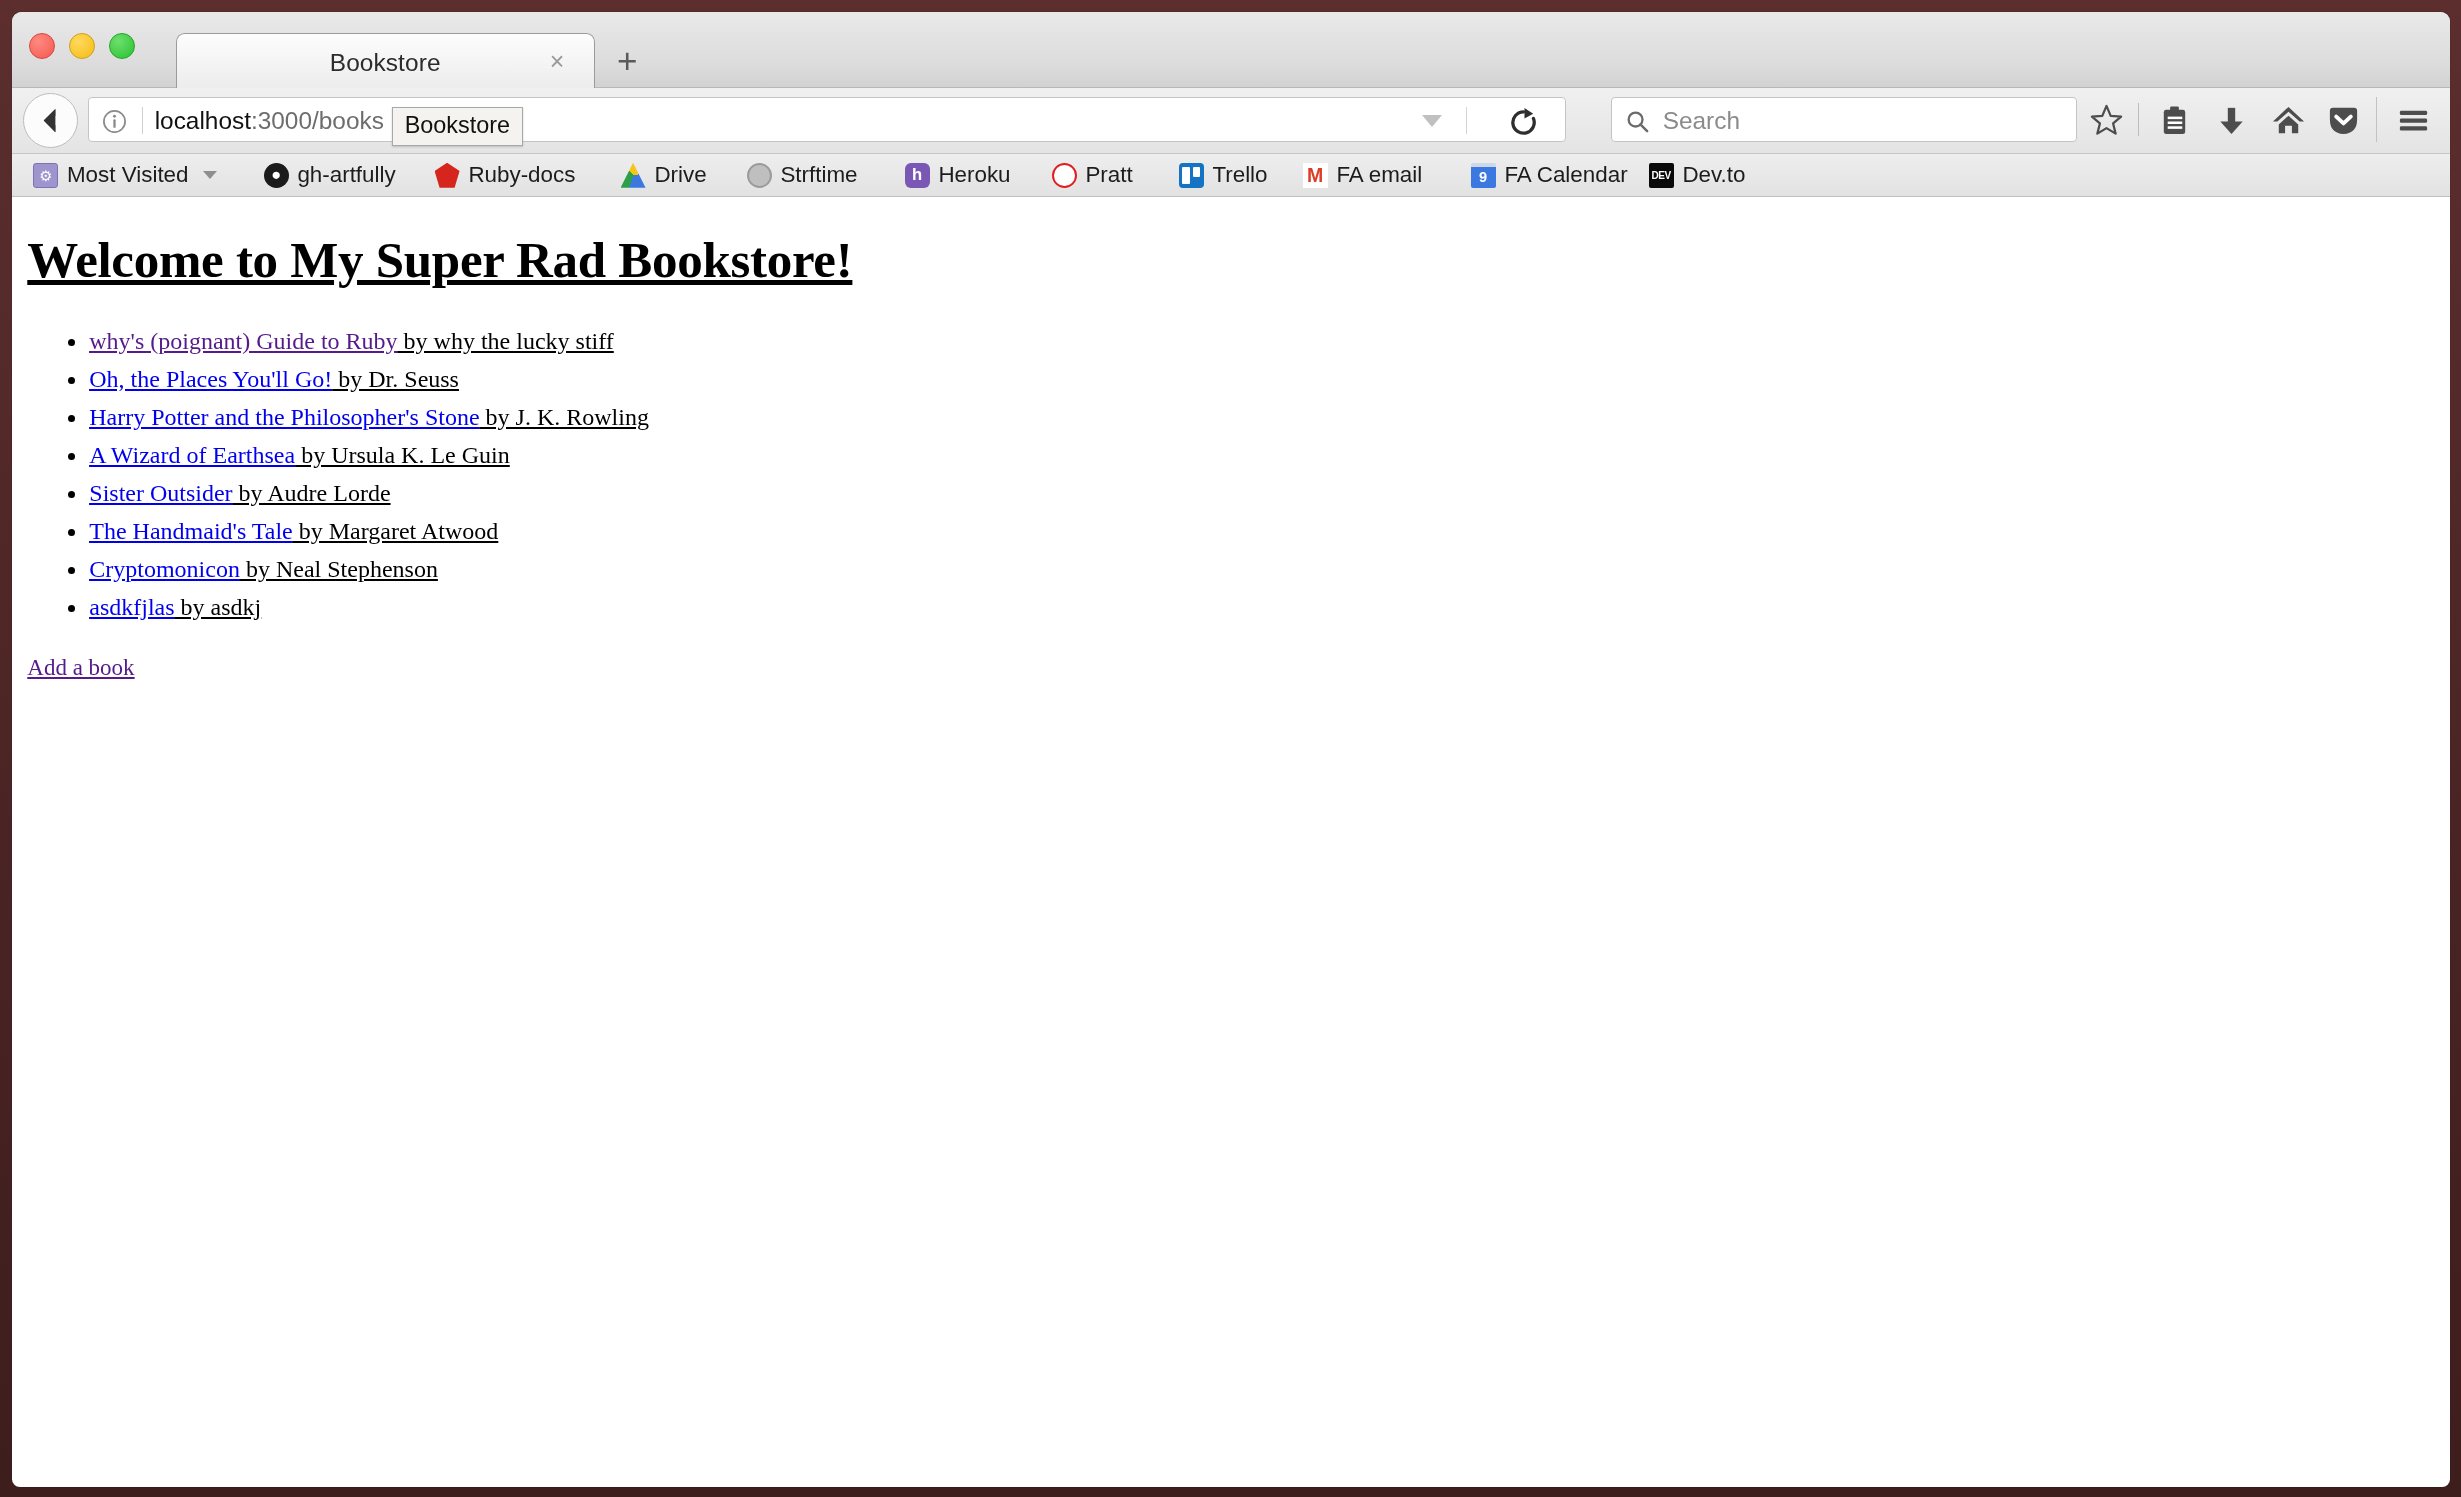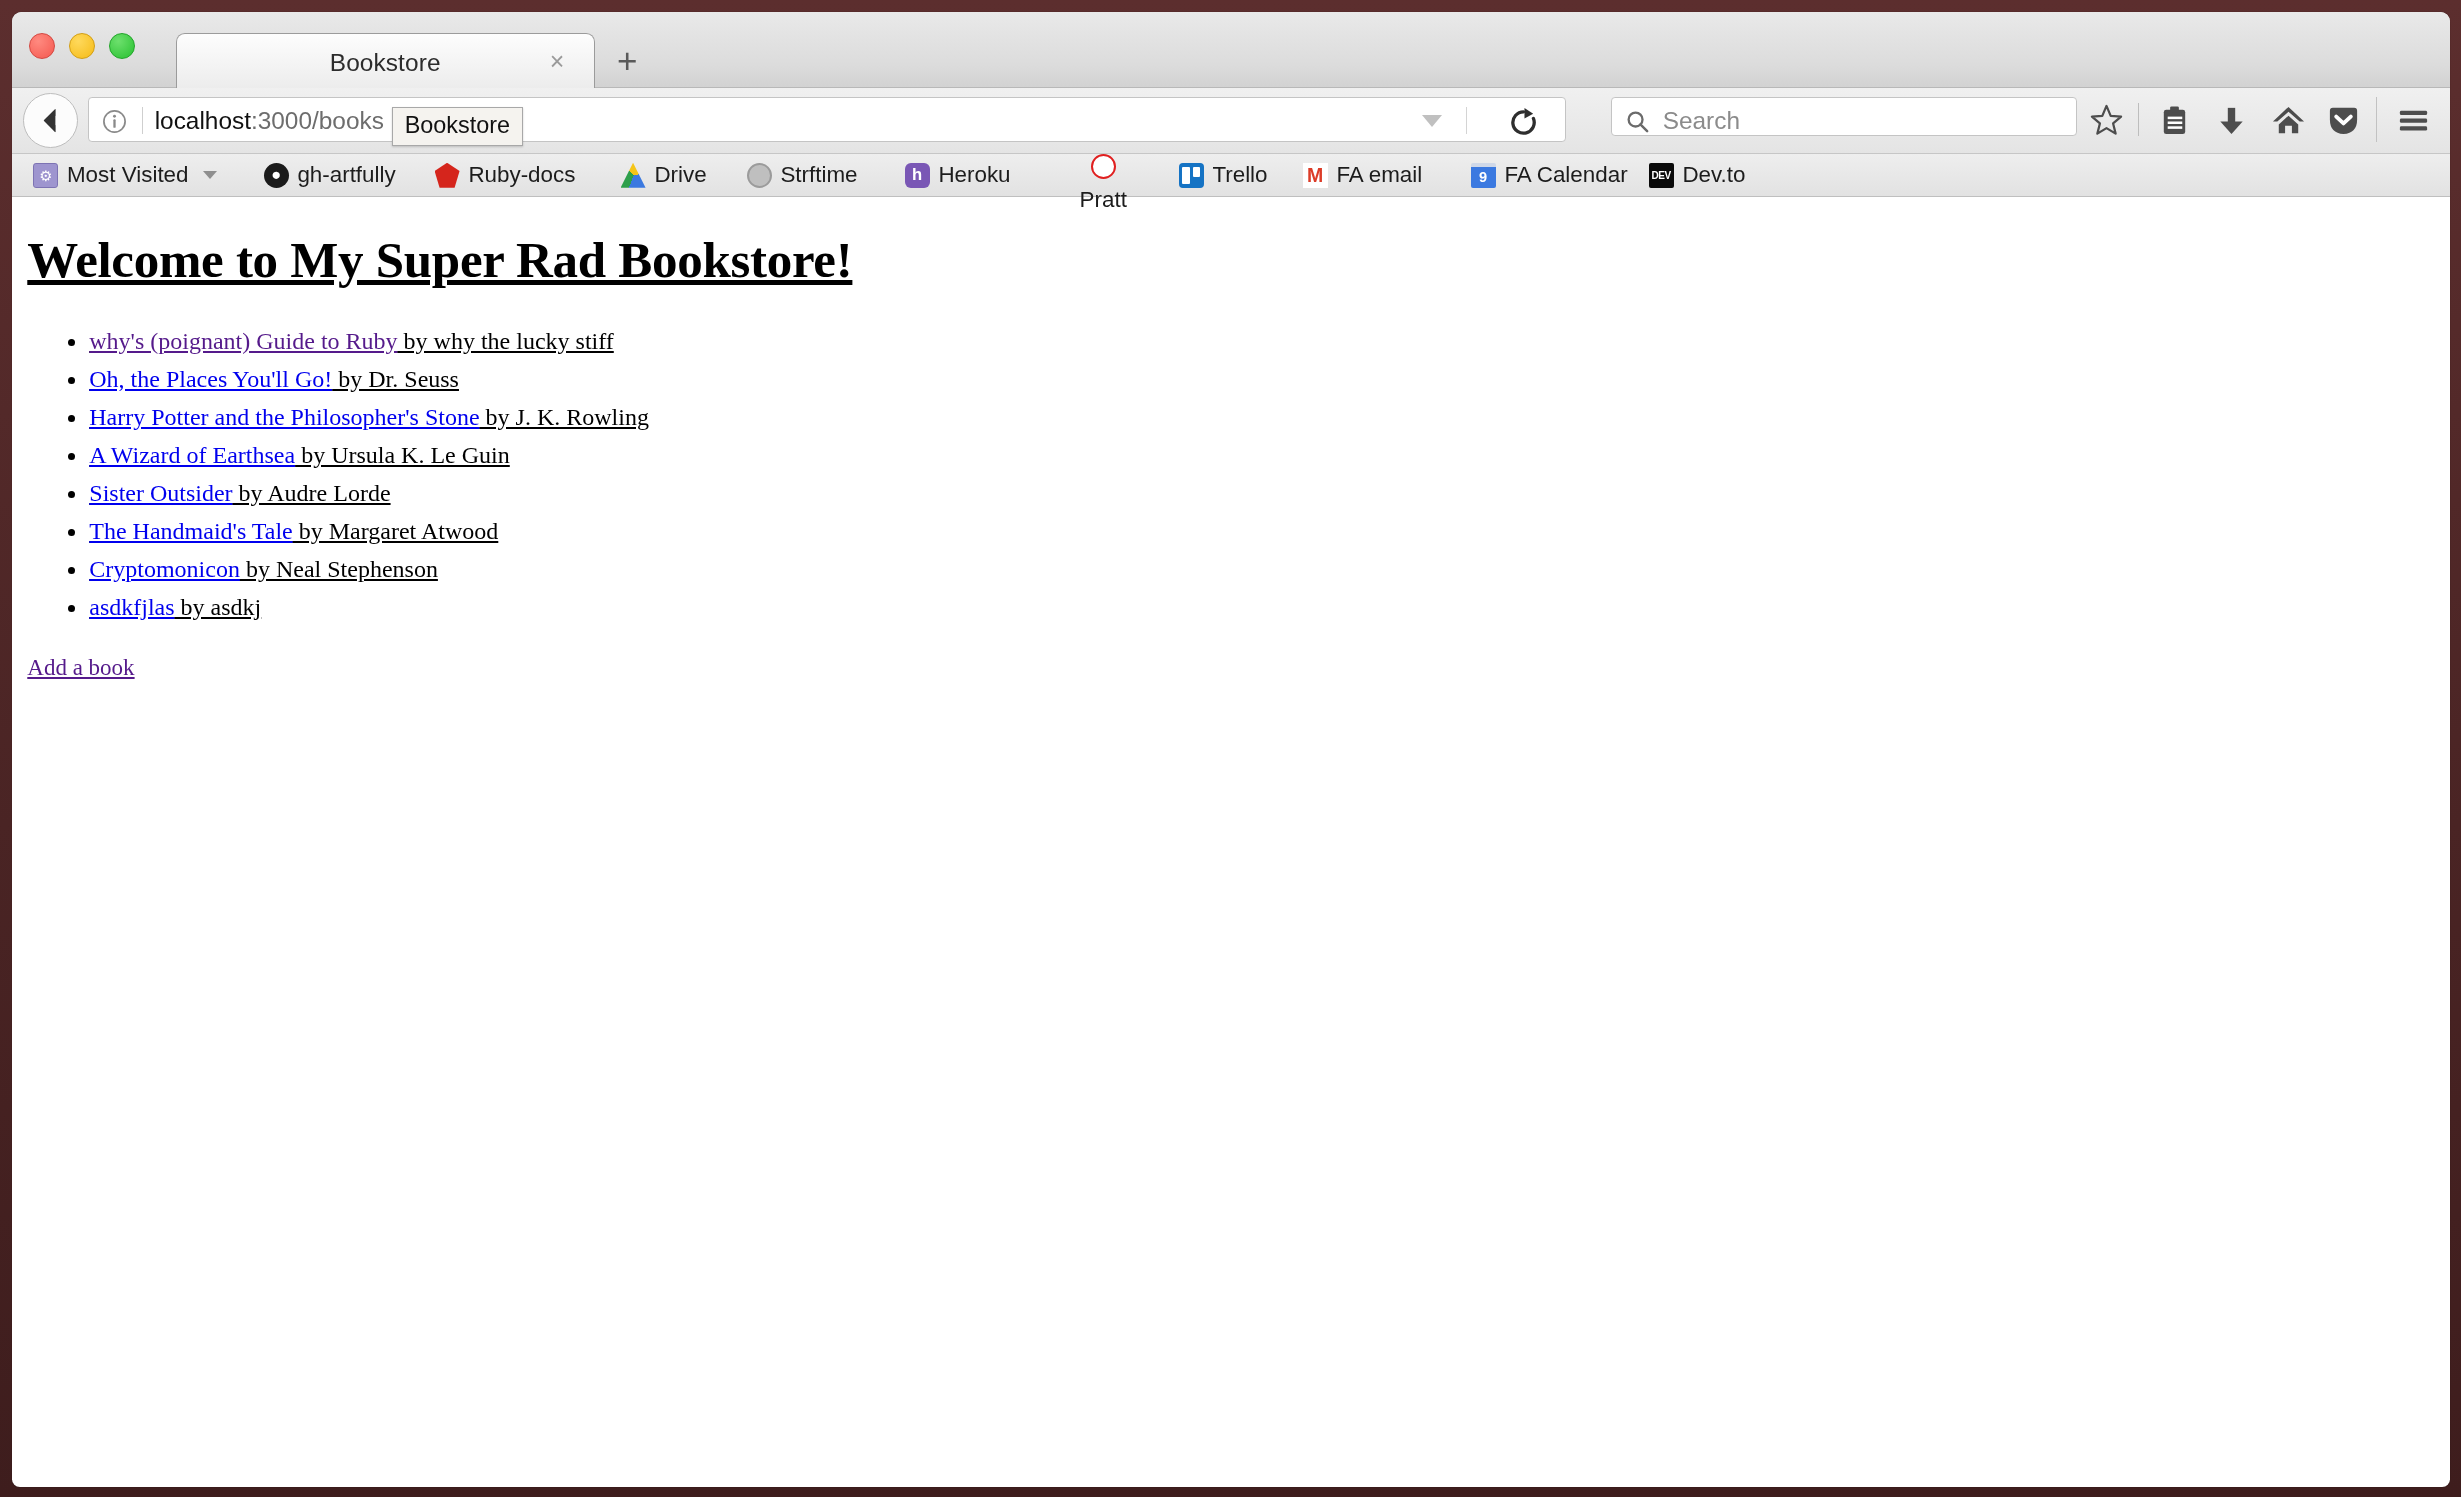--- a/index.html
+++ b/index.html
@@ -123,21 +123,21 @@
   }
   #url-bar-divider {
     position: absolute; right: 98px; top: 8.8px;
     width: 1px; height: 27px; background: #d4d4d4;
   }
   #reload-button { position: absolute; right: 25px; top: 7.8px; width: 33px; height: 33px; }
 
   #search-bar {
     position: absolute;
     left: 1599px; top: 9.8px;
-    width: 466px; height: 39px;
+    width: 466px; height: 45px;
     background: #fff;
     border: 1px solid #c4c4c4;
     border-radius: 3.9px;
   }
   #search-icon { position: absolute; left: 12.7px; top: 9.8px; }
   #search-placeholder {
     position: absolute; left: 51px; top: 8.8px;
     font-size: 24.4px; color: #8b8b8b;
   }
 
@@ -383,21 +383,21 @@
           <span>Drive</span>
         </div>
         <div class="bookmark-item" style="left: 729px;">
           <span class="bm-ico ico-globe"></span>
           <span>Strftime</span>
         </div>
         <div class="bookmark-item" style="left: 887px;">
           <span class="bm-ico ico-heroku">h</span>
           <span>Heroku</span>
         </div>
-        <div class="bookmark-item" style="left: 1062px; flex-direction: column;">
+        <div class="bookmark-item" style="left: 1034px;">
           <span class="bm-ico ico-pratt"></span>
           <span>Pratt</span>
         </div>
         <div class="bookmark-item" style="left: 1161px;">
           <span class="bm-ico ico-trello">
             <i></i>
             <i class="short"></i>
           </span>
           <span>Trello</span>
         </div>

